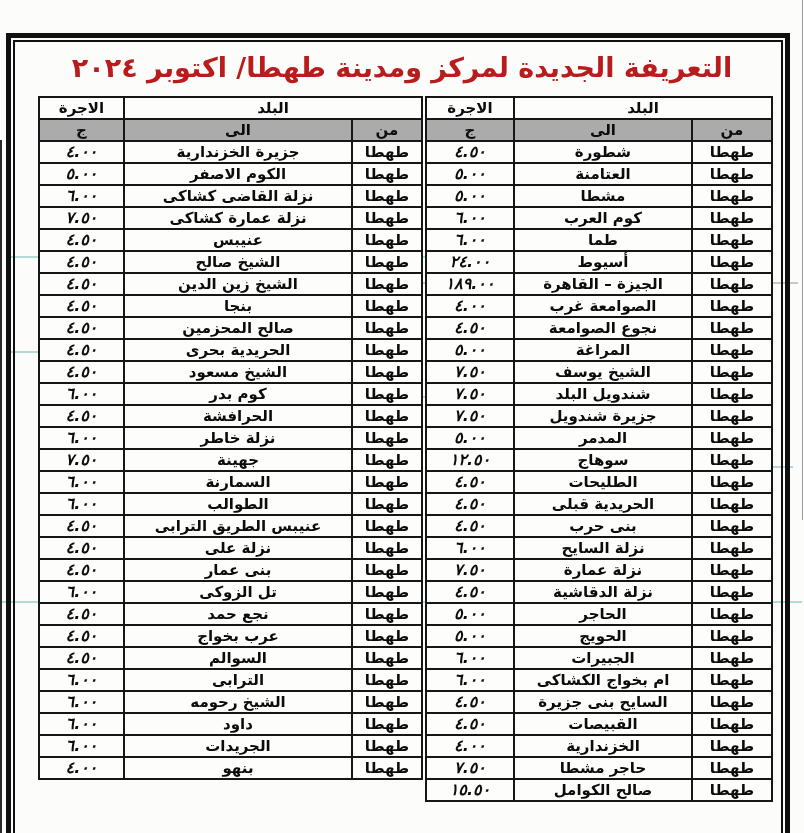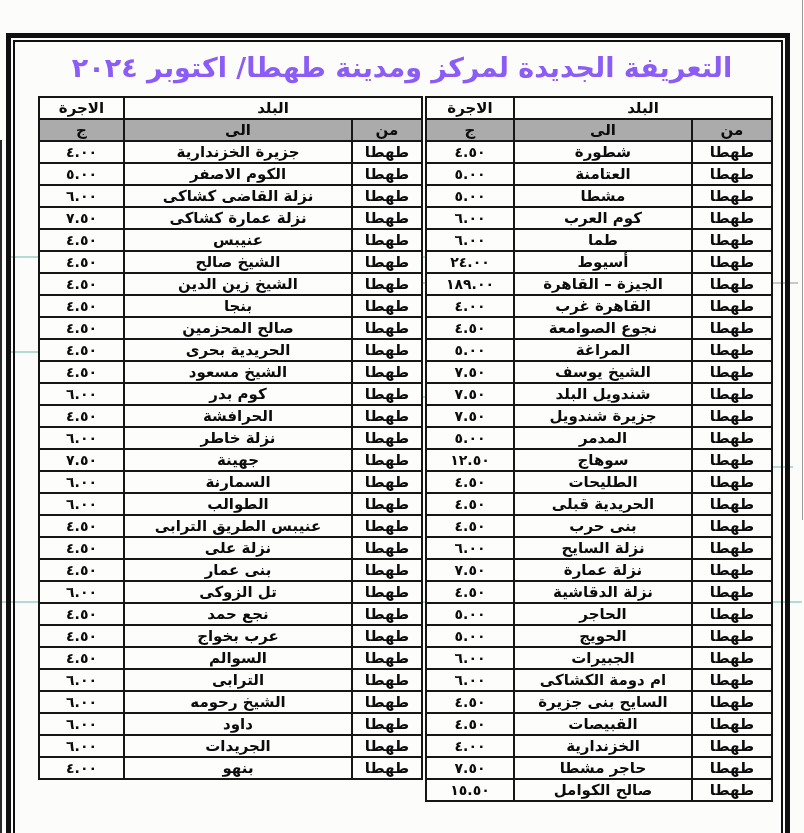--- a/index.html
+++ b/index.html
@@ -21,40 +21,40 @@
   .edge-left{position:absolute;left:0;top:140px;width:2px;height:693px;background:#2a2a2a;}
   .edge-right{position:absolute;right:1px;top:0;width:1px;height:520px;background:#9a9a9a;}
   .artifact{position:absolute;height:2px;opacity:.35;pointer-events:none;}
   .a-teal{background:#2f9d8a;}
   .a-gray{background:#8a8a8a;opacity:.45;}
 
   .title{
     position:absolute;top:52px;left:30px;right:30px;
     text-align:center;direction:rtl;
     font-size:27px;font-weight:bold;letter-spacing:0px;
-    color:#8b5cf6;
+    color:#b91c1c;
   }
 
   table{
     position:absolute;border-collapse:collapse;direction:rtl;
     table-layout:fixed;background:#fdfdfc;
   }
   td{
     border:2px solid #161616;
     text-align:center;vertical-align:middle;
     height:20px;line-height:20px;padding:0;
     font-size:15px;font-weight:bold;
     white-space:nowrap;overflow:hidden;
   }
   .t-right{top:96px;left:425px;width:346px;}
   .t-left {top:96px;left:38px; width:383px;}
   .t-right col.c-from{width:80px;}  .t-right col.c-to{width:178px;} .t-right col.c-fare{width:88px;}
   .t-left  col.c-from{width:70px;}  .t-left  col.c-to{width:228px;} .t-left  col.c-fare{width:85px;}
   tr.hdr2 td{background:#ababab;}
-  td.fare{font-size:14px;letter-spacing:2px;}
+  td.fare{font-size:16px;letter-spacing:2px;font-style:italic;}
 </style>
 </head>
 <body>
 
 <div class="edge-left"></div>
 <div class="edge-right"></div>
 <div class="artifact a-teal" style="top:256px;left:10px;width:420px;"></div>
 <div class="artifact a-gray" style="top:282px;left:420px;width:378px;"></div>
 <div class="artifact a-teal" style="top:351px;left:10px;width:412px;"></div>
 <div class="artifact a-teal" style="top:396px;left:40px;width:388px;"></div>
@@ -115,21 +115,21 @@
         <td>أسيوط</td>
         <td class="fare">٢٤.٠٠</td>
       </tr>
       <tr>
         <td>طهطا</td>
         <td>الجيزة – القاهرة</td>
         <td class="fare">١٨٩.٠٠</td>
       </tr>
       <tr>
         <td>طهطا</td>
-        <td>القاهرة غرب</td>
+        <td>الصوامعة غرب</td>
         <td class="fare">٤.٠٠</td>
       </tr>
       <tr>
         <td>طهطا</td>
         <td>نجوع الصوامعة</td>
         <td class="fare">٤.٥٠</td>
       </tr>
       <tr>
         <td>طهطا</td>
         <td>المراغة</td>
@@ -200,21 +200,21 @@
         <td>الحويج</td>
         <td class="fare">٥.٠٠</td>
       </tr>
       <tr>
         <td>طهطا</td>
         <td>الجبيرات</td>
         <td class="fare">٦.٠٠</td>
       </tr>
       <tr>
         <td>طهطا</td>
-        <td>ام دومة الكشاكى</td>
+        <td>ام بخواج الكشاكى</td>
         <td class="fare">٦.٠٠</td>
       </tr>
       <tr>
         <td>طهطا</td>
         <td>السايح بنى جزيرة</td>
         <td class="fare">٤.٥٠</td>
       </tr>
       <tr>
         <td>طهطا</td>
         <td>القبيصات</td>

